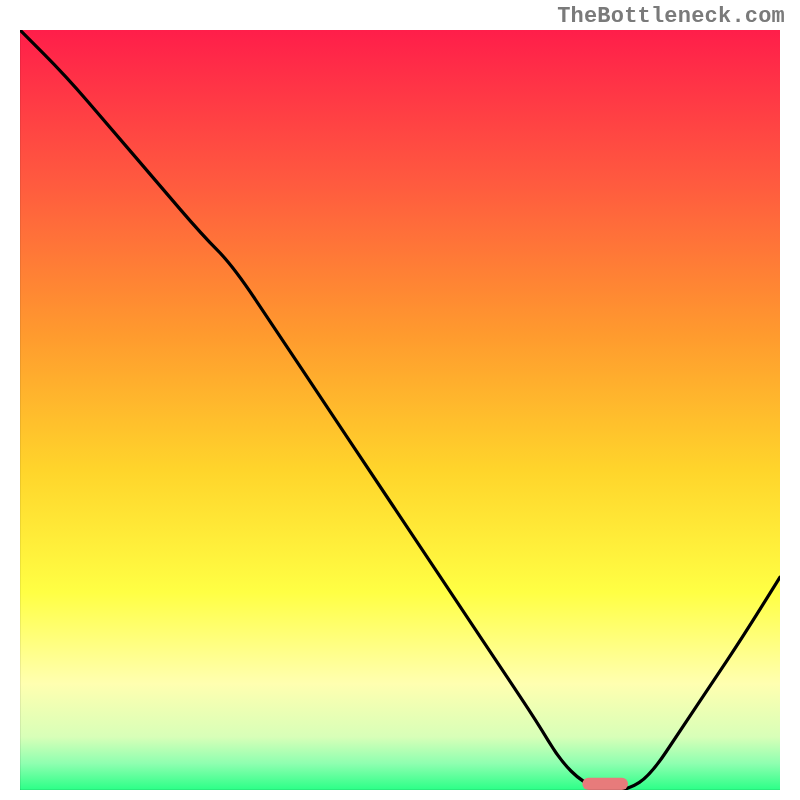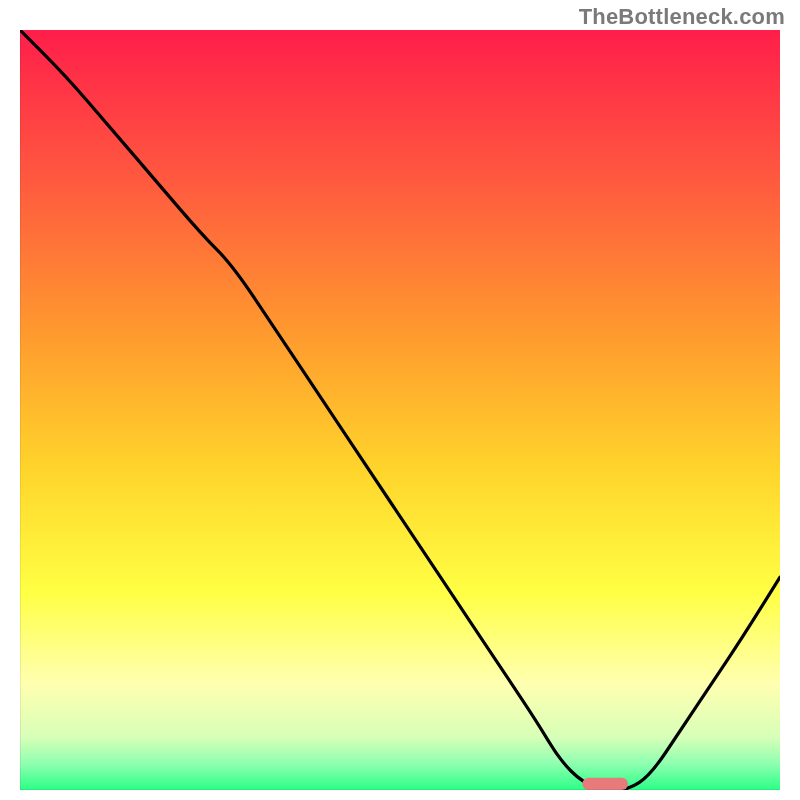--- a/index.html
+++ b/index.html
@@ -8,20 +8,21 @@
     width: 800px;
     height: 800px;
     overflow: hidden;
     background: #ffffff;
     font-family: Arial, Helvetica, sans-serif;
   }
   .wrap {
     position: relative;
     width: 799px;
     height: 800px;
+    font-family: Liberation Mono, monospace;
   }
   .plot-area {
     position: absolute;
     left: 20px;
     top: 30px;
     width: 760px;
     height: 760px;
   }
   svg {
     display: block;

